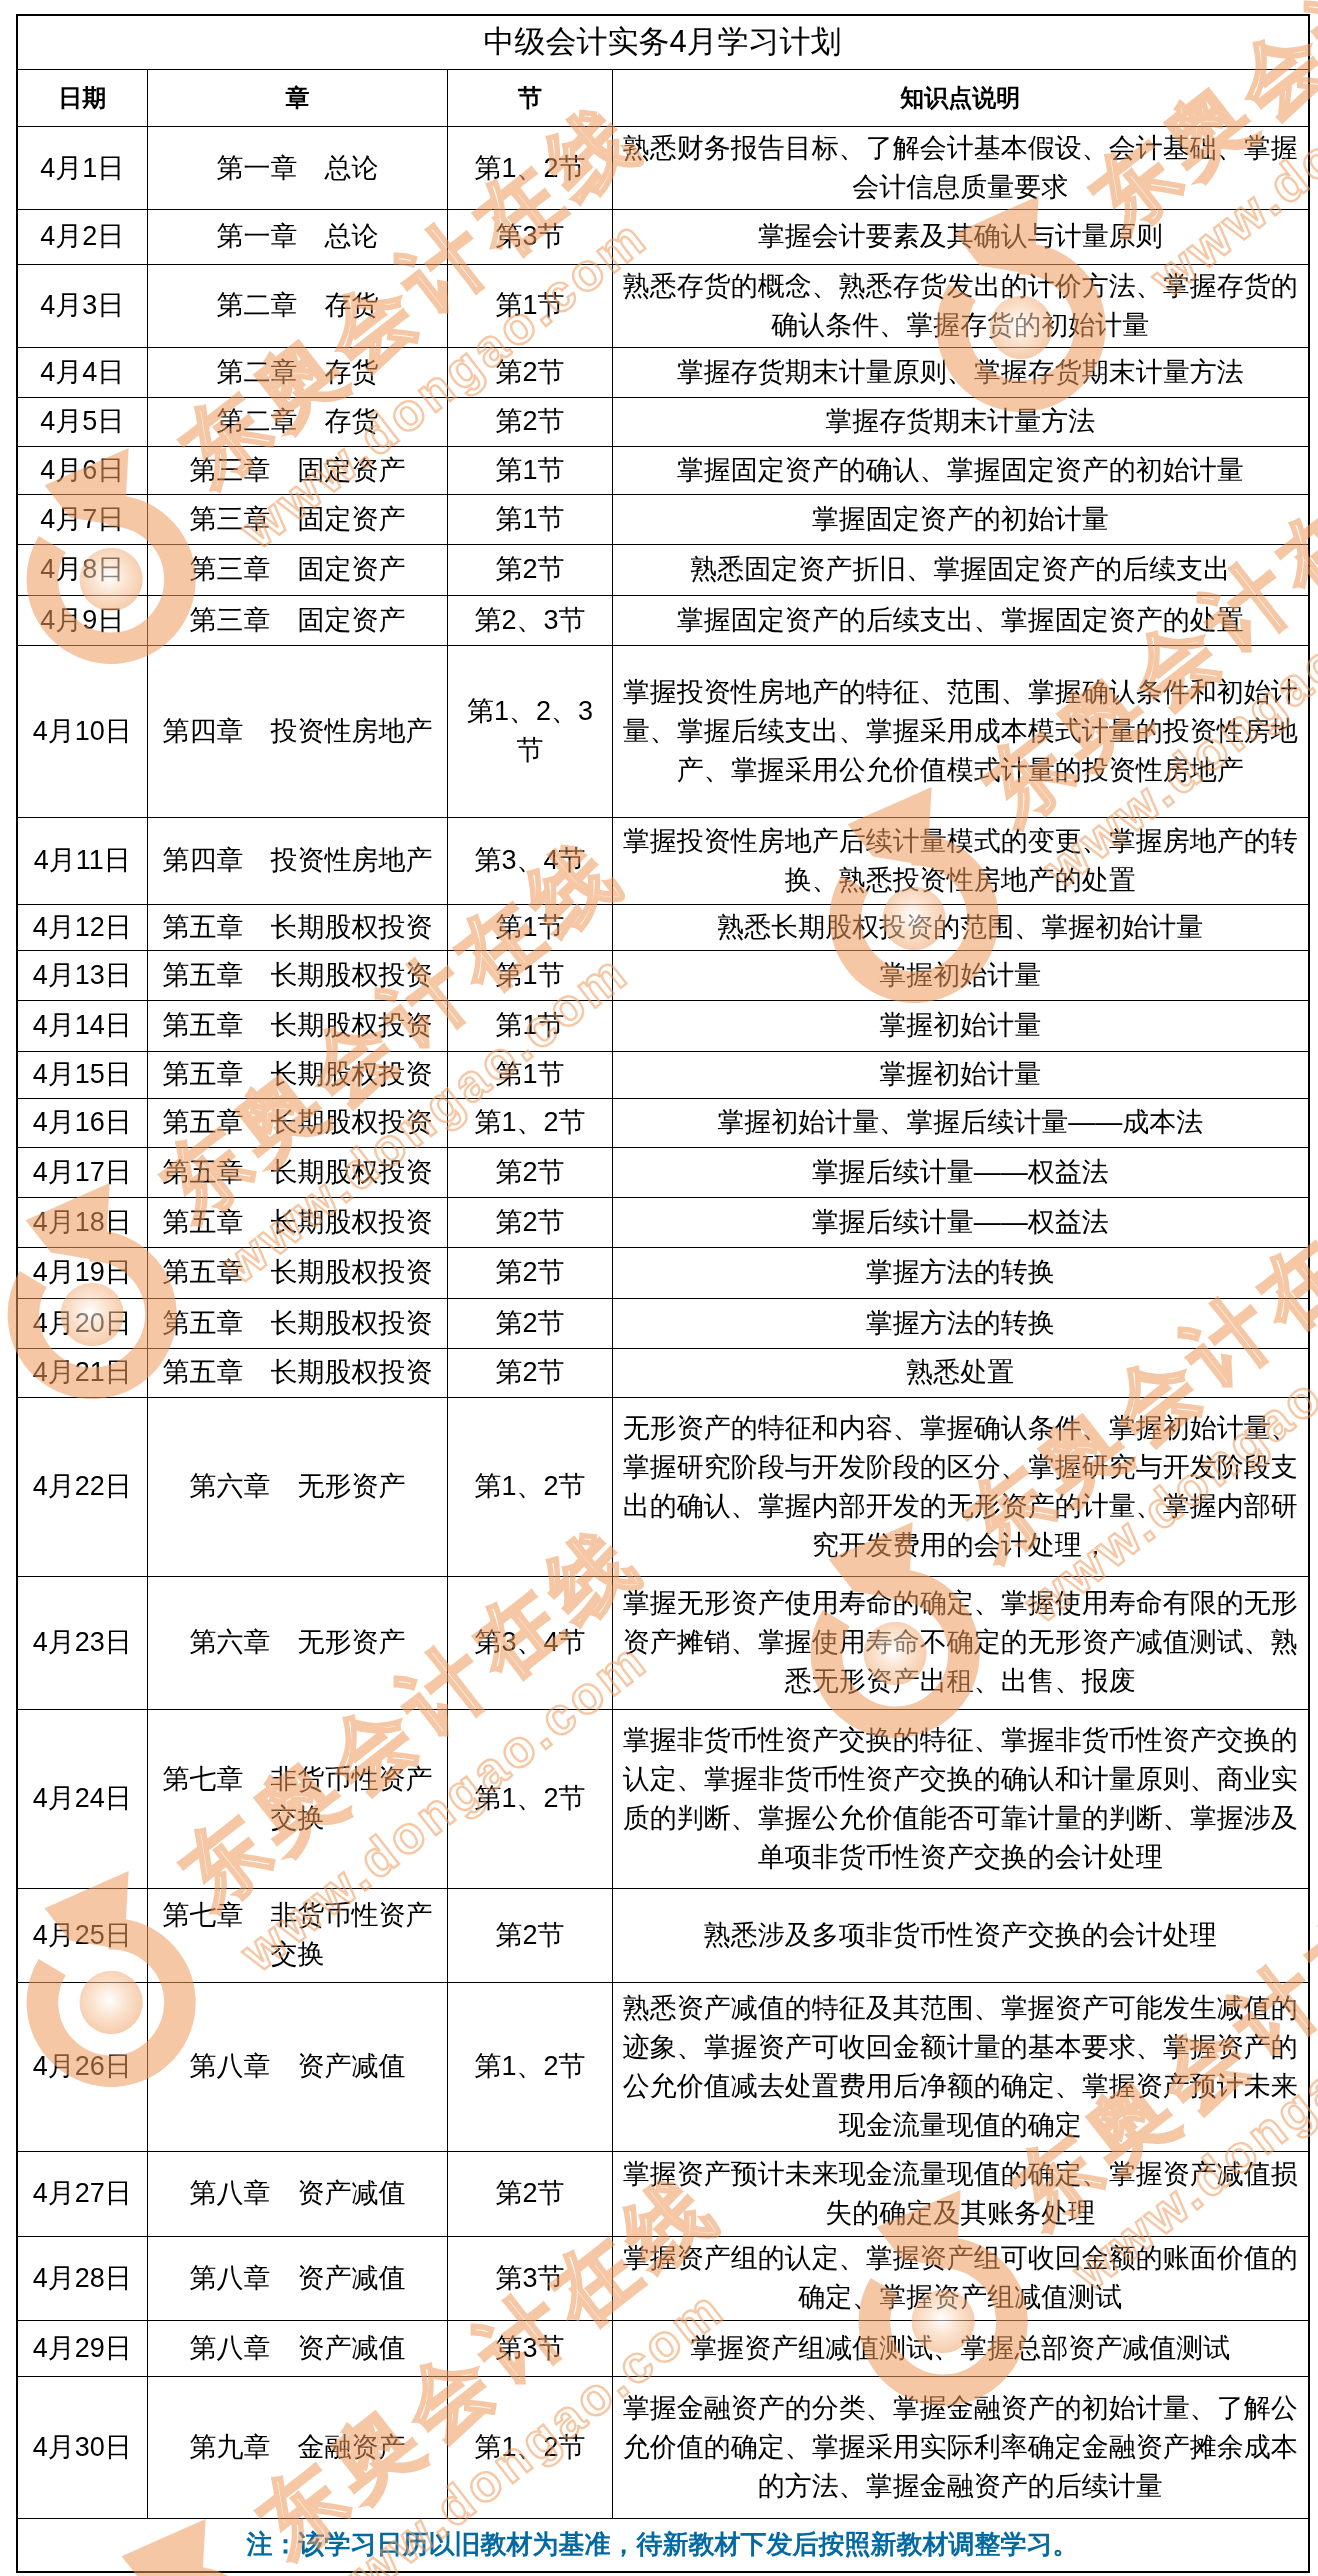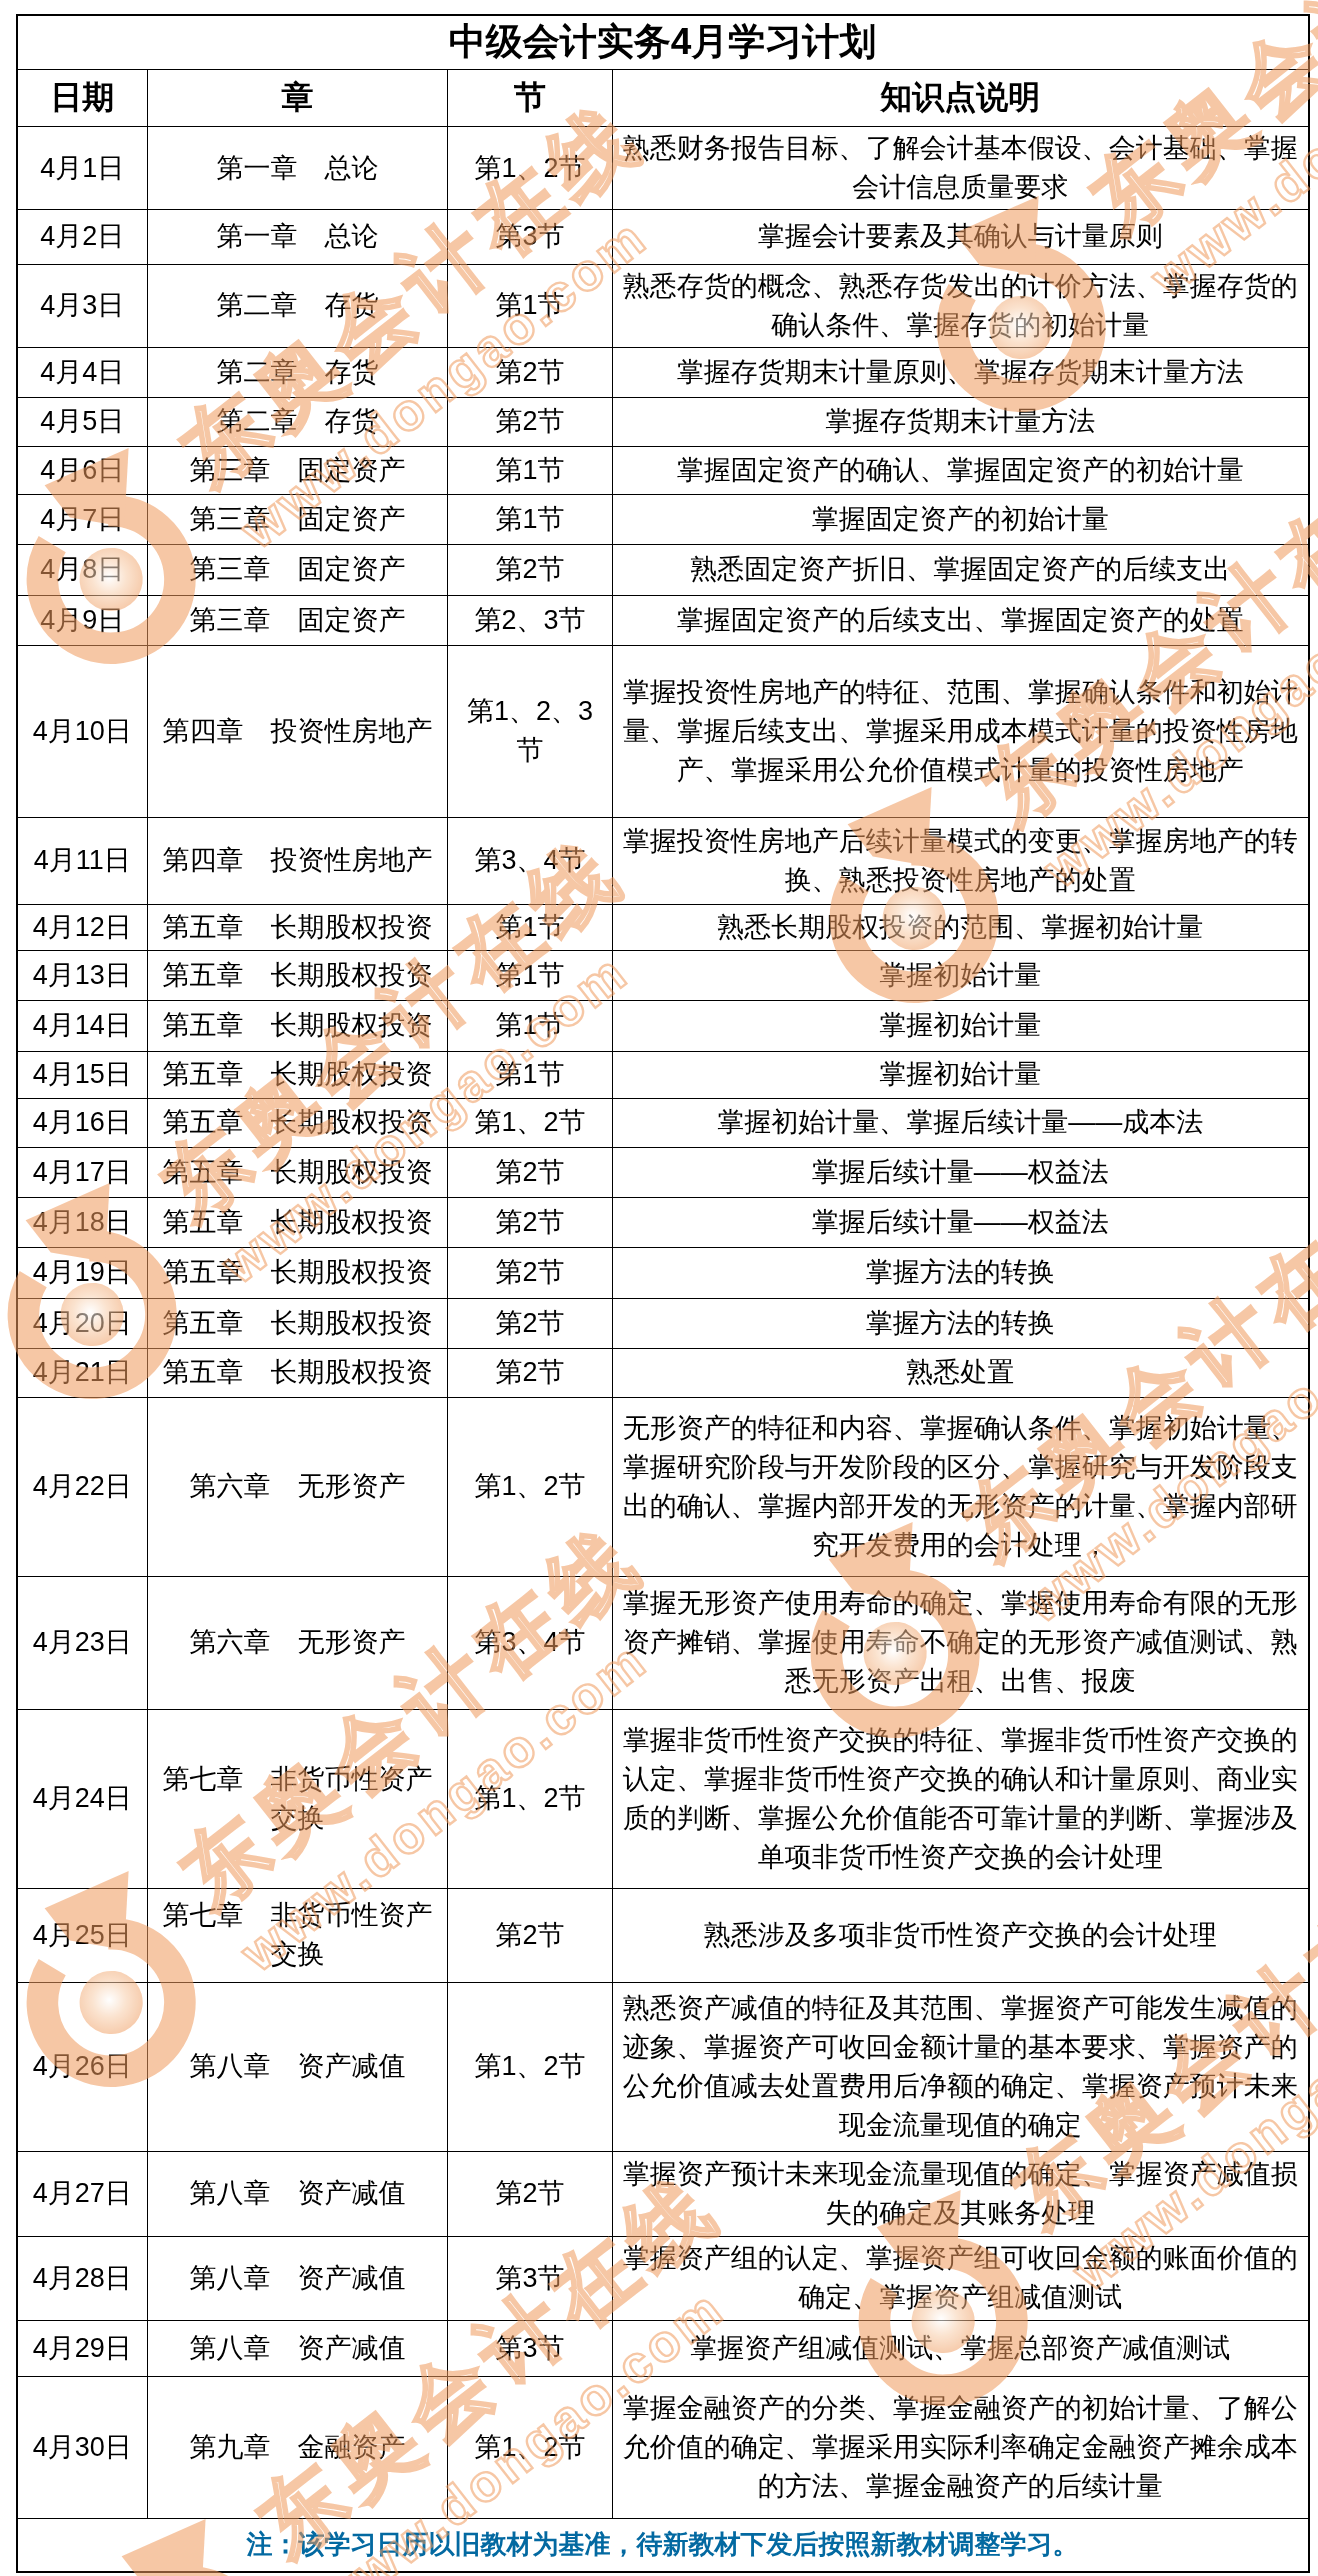--- a/index.html
+++ b/index.html
@@ -30,28 +30,28 @@
   th,td{
     text-align:center;
     vertical-align:middle;
     color:#000;
     overflow:hidden;
     padding:1.9px 7.7px;
     word-break:break-all;
   }
   .title-row th{
     height:50px;
-    font-size:37px;
-    font-weight:bold;
+    font-size:31px;
+    font-weight:normal;
     border-bottom-width:2.9px;
     margin-top:48px;
   }
   .header-row th{
     height:52px;
-    font-size:32px;
+    font-size:24px;
     font-weight:bold;
     border-bottom-width:2.9px;
   }
   tbody td{
     font-size:27px;
     line-height:39px;
   }
   .note-row td{
     height:48px;
     font-size:26px;

